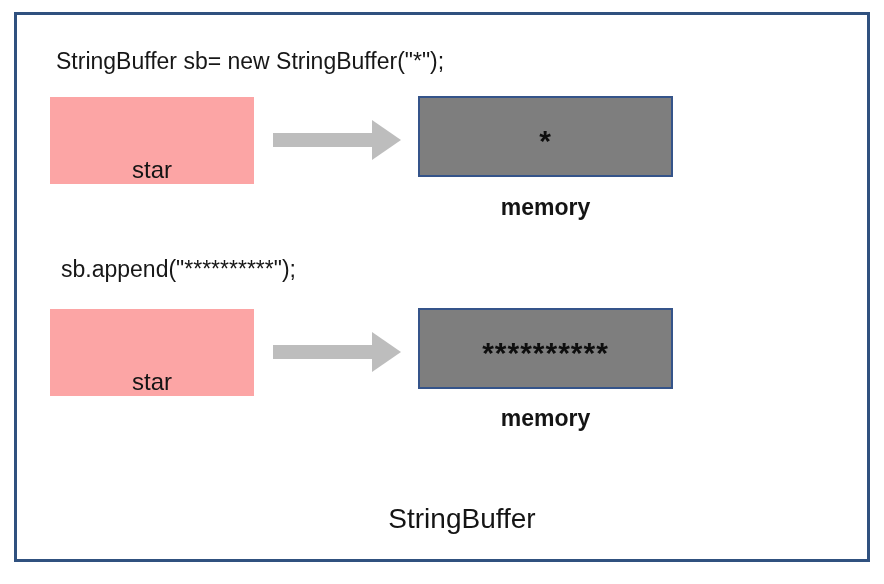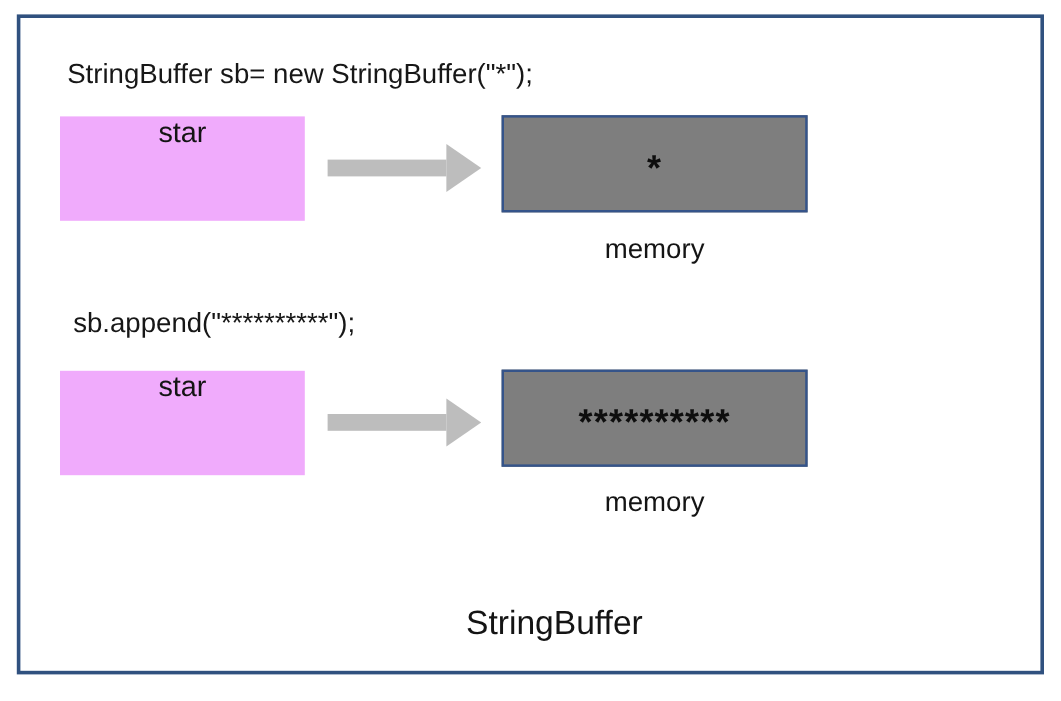--- a/index.html
+++ b/index.html
@@ -33,23 +33,23 @@
     color: #171717;
     white-space: pre;
   }
   .code-1 { left: 56px; top: 46px; }
   .code-2 { left: 61px; top: 254px; }
   .source-box {
     position: absolute;
     left: 50px;
     width: 204px;
     height: 87px;
-    background: #f0abfc;
+    background: #fca5a5;
     display: flex;
-    align-items: flex-start;
+    align-items: flex-end;
     justify-content: center;
   }
   .source-box.row1 { top: 97px; }
   .source-box.row2 { top: 309px; }
   .source-label {
     font-size: 24px;
     color: #141414;
   }
   .arrow {
     position: absolute;
@@ -99,20 +99,21 @@
     line-height: 1;
     transform: translateY(4px);
   }
   .memory-caption {
     position: absolute;
     left: 418px;
     width: 255px;
     text-align: center;
     font-size: 23px;
     color: #141414;
+    font-weight: bold;
   }
   .memory-caption.row1 { top: 194px; }
   .memory-caption.row2 { top: 405px; }
   .diagram-title {
     position: absolute;
     left: 40px;
     top: 503px;
     width: 844px;
     text-align: center;
     font-size: 28px;

